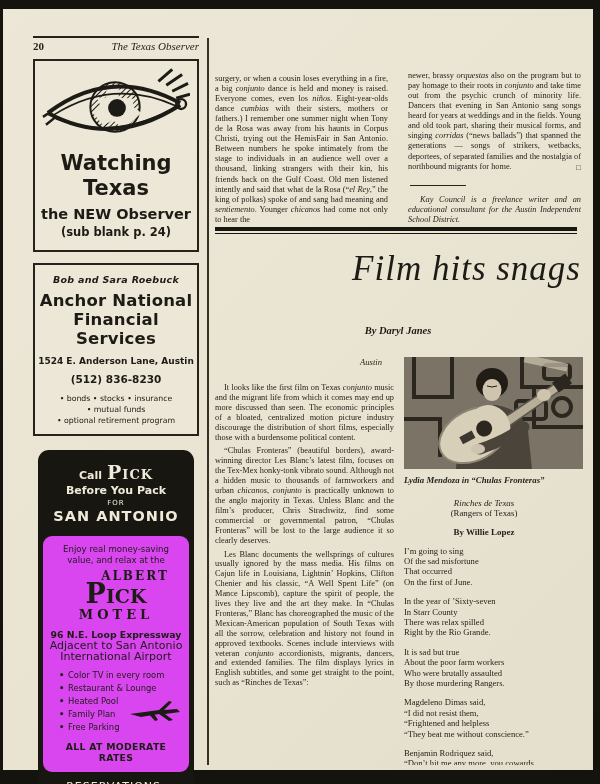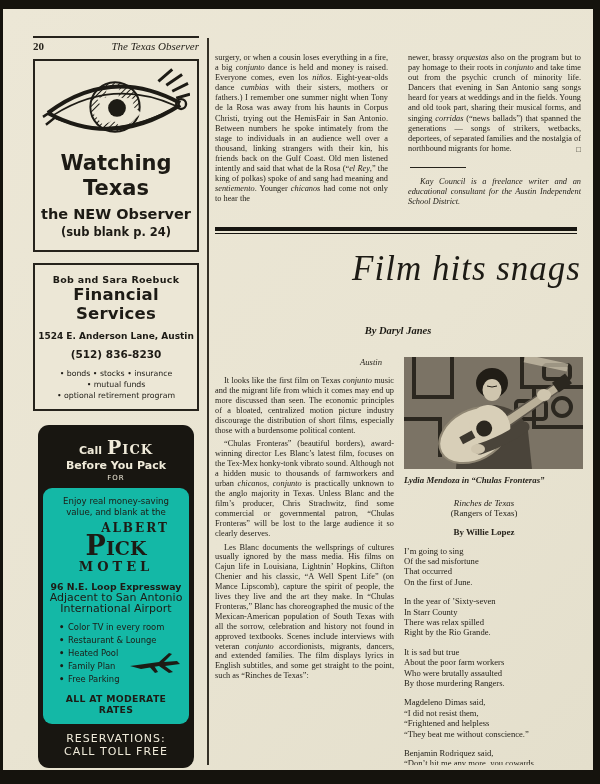--- a/index.html
+++ b/index.html
@@ -13,72 +13,72 @@
             justify-content:space-between;align-items:baseline;margin-bottom:7px;}
   .masthead .pno{font-weight:bold;font-size:11px;color:#26231c;}
   .masthead .pub{font-style:italic;font-size:11px;color:#26231c;}
   .adbox{border:2px solid #26231c;background:#ece7d6;text-align:center;color:#1d1b15;}
   .ad-eye{padding:4px 4px 10px;margin-bottom:11px;}
   .ad-eye .w1{font-family:"DejaVu Sans",sans-serif;font-weight:bold;font-size:21px;line-height:24px;}
   .ad-eye .w2{font-family:"DejaVu Sans",sans-serif;font-weight:bold;font-size:21px;line-height:26px;}
   .ad-eye .w3{font-family:"DejaVu Sans",sans-serif;font-weight:bold;font-size:14.5px;line-height:20px;margin-top:3px;}
   .ad-eye .w4{font-family:"DejaVu Sans",sans-serif;font-weight:bold;font-size:11.5px;line-height:16px;}
   .ad-anchor{padding:9px 3px 8px;margin-bottom:14px;font-family:"DejaVu Sans",sans-serif;}
-  .ad-anchor .a1{font-weight:bold;font-size:9.5px;letter-spacing:.3px;}
+  .ad-anchor .a1{font-weight:bold;font-size:9.5px;letter-spacing:.3px;font-style:italic;}
   .ad-anchor .a2{font-weight:bold;font-size:16.5px;line-height:19px;margin-top:6px;letter-spacing:.2px;}
   .ad-anchor .a3{font-weight:bold;font-size:16.5px;line-height:19px;letter-spacing:.2px;}
   .ad-anchor .a4{font-weight:bold;font-size:9px;margin-top:8px;}
   .ad-anchor .a5{font-weight:bold;font-size:10.5px;margin-top:7px;}
   .ad-anchor .a6{font-size:7.8px;margin-top:8px;line-height:11px;}
   
   .ad-pick{background:#181611;border-radius:11px;padding:6px 5px 7px;margin-left:5px;margin-right:5px;
            text-align:center;color:#efead9;font-family:"DejaVu Sans",sans-serif;}
-  .pick-top{padding:5px 2px 6px;}
+  .pick-top{padding:5px 2px 12px;}
   .pick-call{font-size:11px;font-weight:bold;}
   .pick-call .brand{font-family:"DejaVu Serif",serif;font-variant:small-caps;font-size:19px;font-weight:bold;letter-spacing:1px;margin-left:5px;}
   .pick-l2{font-weight:bold;font-size:11px;margin-top:1px;}
   .pick-for{font-size:7px;letter-spacing:1px;margin-top:2px;}
   .pick-city{font-weight:bold;font-size:14.5px;letter-spacing:1px;margin-top:1px;}
-  .pick-white{background:#14b8a6;color:#1d1b15;border-radius:9px;padding:8px 6px 9px;text-align:center;}
+  .pick-white{background:#d946ef;color:#1d1b15;border-radius:9px;padding:8px 6px 9px;text-align:center;}
   .pick-tag{font-size:8.6px;line-height:10.5px;}
   .pick-logo{margin-top:5px;line-height:1;}
   .pick-logo .albert{display:block;font-family:"DejaVu Serif",serif;font-weight:bold;font-size:12px;letter-spacing:2px;margin-left:38px;}
   .pick-logo .pickbig{display:block;font-family:"DejaVu Serif",serif;font-variant:small-caps;font-weight:bold;font-size:27px;margin-top:-2px;}
   .pick-logo .motel{display:block;font-family:"DejaVu Serif",serif;font-weight:bold;font-size:13px;letter-spacing:4px;margin-top:1px;}
   .pick-addr{font-weight:bold;font-size:9.3px;margin-top:8px;}
   .pick-addr2{font-size:11px;line-height:9.5px;margin-top:1px;}
   .pick-amen{list-style:none;margin:8px 0 0;padding:0 0 0 10px;text-align:left;position:relative;}
   .pick-amen li{font-size:8.4px;line-height:13px;}
   .pick-amen .blt{display:inline-block;width:9px;font-weight:bold;}
   .plane{position:absolute;right:2px;bottom:6px;}
   .pick-rates{font-weight:bold;font-size:9.3px;margin-top:7px;letter-spacing:.3px;}
   .pick-bottom{padding:8px 2px 3px;}
   .pick-res1,.pick-res2{font-size:11px;letter-spacing:1px;}
   
   .v-divider{position:absolute;left:204px;top:29px;width:1.5px;height:727px;background:#353127;}
   .thick-rule{position:absolute;left:212px;top:218px;width:362px;}
   .thick-rule .t1{height:4px;background:#181611;}
   .thick-rule .t2{height:1.5px;background:#181611;margin-top:1.5px;}
   
-  .prev-cols{position:absolute;left:212px;top:44px;width:366px;height:188px;display:flex;gap:20px;overflow:hidden;}
+  .prev-cols{position:absolute;left:212px;top:28px;width:366px;height:188px;display:flex;gap:20px;overflow:hidden;align-items:flex-end;}
   .pcol{width:177px;font-size:8.3px;line-height:10.1px;text-align:justify;color:#26231c;}
   .pcol p{margin:0;}
   .pcol .tail{position:relative;}
   .endmark{position:absolute;right:0;bottom:0;font-size:8px;line-height:8px;}
   .short-rule{width:56px;border-top:1.2px solid #26231c;margin:13px 0 9px 2px;}
   .bio{font-style:italic;text-indent:12px;text-align:justify;}
   
   .headline{position:absolute;left:212px;top:240px;width:366px;text-align:right;
             font-style:italic;font-size:35px;letter-spacing:1px;color:#1d1b15;}
   .byline{position:absolute;left:212px;top:316px;width:366px;text-align:center;
           font-style:italic;font-weight:bold;font-size:10.5px;color:#1d1b15;}
   
   .article-cols{position:absolute;left:212px;top:348px;width:368px;height:408px;display:flex;gap:10px;overflow:hidden;}
   .acol{width:179px;color:#26231c;}
-  .acol .dateline{font-style:italic;font-size:8.6px;text-align:right;padding-right:12px;margin-bottom:9px;}
+  .acol .dateline{font-style:italic;font-size:8.6px;text-align:right;padding-right:12px;margin-bottom:16px;}
   .acol p{margin:0 0 4px;font-size:8.3px;line-height:9.9px;text-align:justify;text-indent:9px;}
   .photo{width:180px;height:112px;background:#6d665a;overflow:hidden;}
   .caption{font-style:italic;font-weight:bold;font-size:8.8px;margin-top:6px;color:#26231c;}
   .poem{margin-top:13px;color:#26231c;}
   .poem-head{width:160px;text-align:center;}
   .poem-title{font-style:italic;font-size:8.8px;}
   .poem-sub{font-size:8.8px;line-height:10.5px;}
   .poem-by{font-weight:bold;font-size:9px;margin-top:8px;}
   .stanza{margin-top:9px;}
   .stanza div{font-size:8.6px;line-height:10.4px;}
@@ -121,41 +121,43 @@
         </svg>
       </span>
       <div class="w1">Watching</div>
       <div class="w2">Texas</div>
       <div class="w3">the NEW Observer</div>
       <div class="w4">(sub blank p. 24)</div>
     </div>
 
     <div class="adbox ad-anchor">
       <div class="a1">Bob and Sara Roebuck</div>
+      <div class="a2">Anchor National</div>
       <div class="a3">Financial Services</div>
       <div class="a4">1524 E. Anderson Lane, Austin</div>
       <div class="a5">(512) 836-8230</div>
       <div class="a6">
         <div>• bonds • stocks • insurance</div>
         <div>• mutual funds</div>
         <div>• optional retirement program</div>
       </div>
     </div>
 
     <div class="ad-pick">
       <div class="pick-top">
         <div class="pick-call">
           <span>Call</span><span class="brand">Pick</span>
         </div>
         <div class="pick-l2">Before You Pack</div>
         <div class="pick-for">FOR</div>
+        <div class="pick-city">SAN ANTONIO</div>
       </div>
       <div class="pick-white">
         <div class="pick-tag">Enjoy real money-saving</div>
-        <div class="pick-tag">value, and blank at the</div>
+        <div class="pick-tag">value, and relax at the</div>
         <div class="pick-logo">
           <span class="albert">ALBERT</span>
           <span class="pickbig">Pick</span>
           <span class="motel">MOTEL</span>
         </div>
         <div class="pick-addr">96 N.E. Loop Expressway</div>
         <div class="pick-addr2">Adjacent to San Antonio</div>
         <div class="pick-addr2">International Airport</div>
         <ul class="pick-amen">
           <li><span class="blt">•</span><span>Color TV in every room</span></li>

